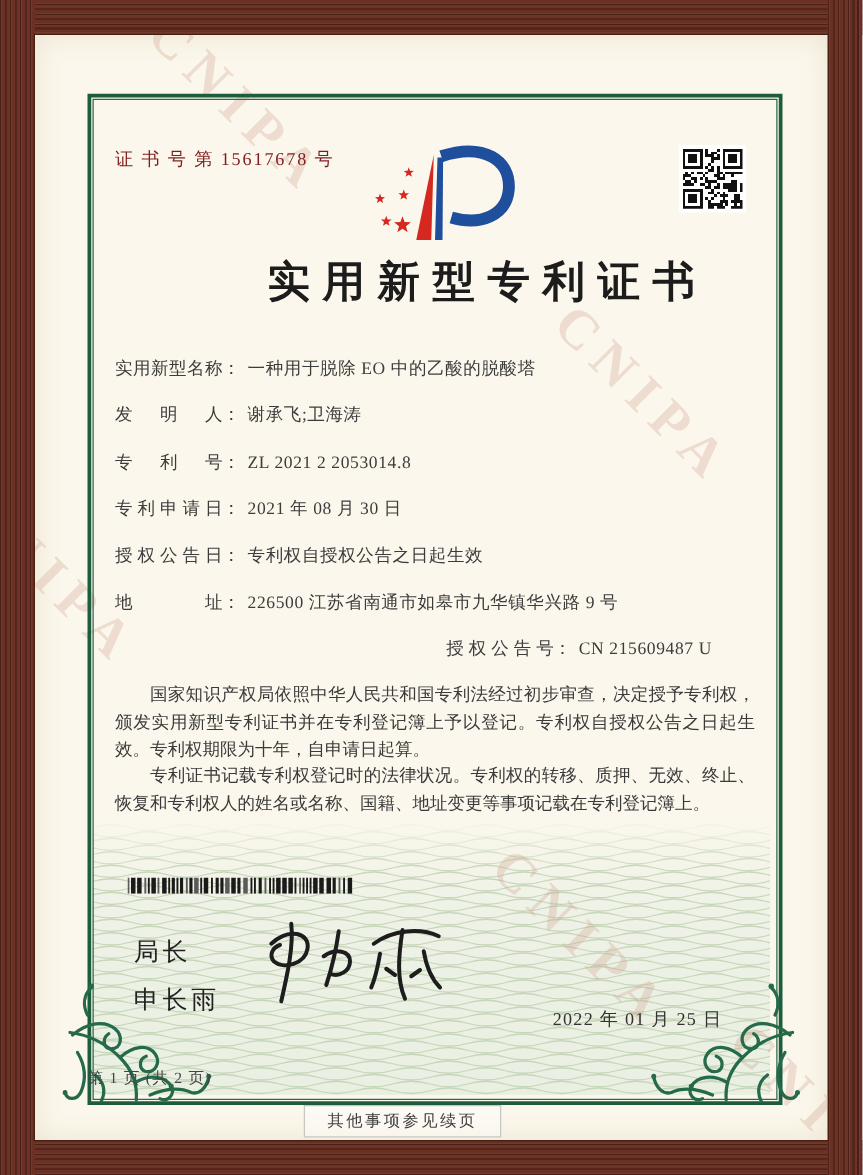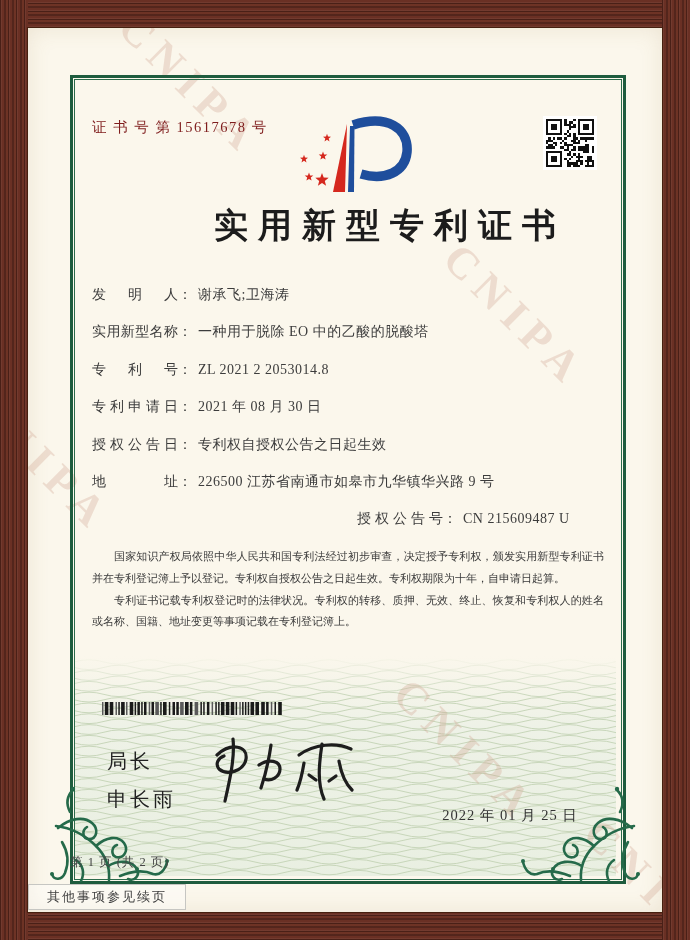--- a/index.html
+++ b/index.html
@@ -54,34 +54,34 @@
     font-size:34px;font-weight:bold;color:#1c1c1c;letter-spacing:10px;
     text-indent:10px;z-index:5;}
   #fields{position:absolute;left:64px;top:258px;width:520px;z-index:5;
     font-size:14px;color:#3c3c3c;}
   .frow{position:relative;height:37.4px;white-space:nowrap;}
   .flabel{display:inline-block;width:86px;text-align:justify;text-align-last:justify;}
   .fcolon{display:inline-block;margin-right:6px;}
   .fvalue{letter-spacing:.5px;}
   .fpair2{position:absolute;left:265px;top:0;}
   #paras{position:absolute;left:64px;top:518px;width:512px;z-index:5;
-    font-size:11px;line-height:21.8px;color:#3a3a3a;text-align:justify;}
+    font-size:14px;line-height:21.8px;color:#3a3a3a;text-align:justify;}
   #paras p{margin:0;text-indent:2em;}
   #barcode{position:absolute;left:74px;top:674px;width:180px;height:13px;z-index:5;}
   #barcode svg{display:block;width:100%;height:100%;}
   #signer{position:absolute;left:79px;top:720px;z-index:5;
     font-family:"Liberation Sans","DejaVu Sans",sans-serif;
     font-size:20px;color:#222;letter-spacing:3px;}
   #signer div{margin-bottom:11px;}
   #signature{position:absolute;left:175px;top:703px;width:165px;height:78px;z-index:5;}
   #issue-date{position:absolute;left:322px;top:778px;width:320px;text-align:center;
     font-size:14.5px;color:#333;letter-spacing:1px;z-index:5;}
   #page-info{position:absolute;left:42px;top:826px;width:550px;
     font-size:12.5px;color:#444;letter-spacing:1px;z-index:5;}
-  #footer-note{position:absolute;left:0;top:856px;width:588px;z-index:5;}
+  #footer-note{position:absolute;left:0;top:856px;width:588px;text-align:center;z-index:5;}
   #footer-note span{display:inline-block;border:1px solid #c6c6c2;background:rgba(255,255,255,.4);
     padding:3px 18px;font-size:13px;color:#3f3f3f;letter-spacing:2px;}
 </style>
 </head>
 <body>
 
 <div id="stage">
   <div class="wood wood-h wood-top"></div>
   <div class="wood wood-h wood-bottom"></div>
   <div class="wood wood-v wood-left"></div>
@@ -335,24 +335,24 @@
           <rect x="18" y="20" width="1" height="1" fill="#111"></rect>
           <rect x="19" y="20" width="1" height="1" fill="#111"></rect>
           <rect x="20" y="20" width="1" height="1" fill="#111"></rect>
         </svg>
     </div>
 
     <div id="title">实用新型专利证书</div>
 
     <div id="fields">
       <div class="frow">
+        <span class="flabel">实用新型名称</span><span class="fcolon">：</span><span class="fvalue">一种用于脱除 EO 中的乙酸的脱酸塔</span>
+      </div>
+      <div class="frow">
         <span class="flabel">发明人</span><span class="fcolon">：</span><span class="fvalue">谢承飞;卫海涛</span>
-      </div>
-      <div class="frow">
-        <span class="flabel">实用新型名称</span><span class="fcolon">：</span><span class="fvalue">一种用于脱除 EO 中的乙酸的脱酸塔</span>
       </div>
       <div class="frow">
         <span class="flabel">专利号</span><span class="fcolon">：</span><span class="fvalue">ZL 2021 2 2053014.8</span>
       </div>
       <div class="frow">
         <span class="flabel">专利申请日</span><span class="fcolon">：</span><span class="fvalue">2021 年 08 月 30 日</span>
       </div>
       <div class="frow">
         <span class="flabel">授权公告日</span><span class="fcolon">：</span><span class="fvalue">专利权自授权公告之日起生效</span>
       </div>

